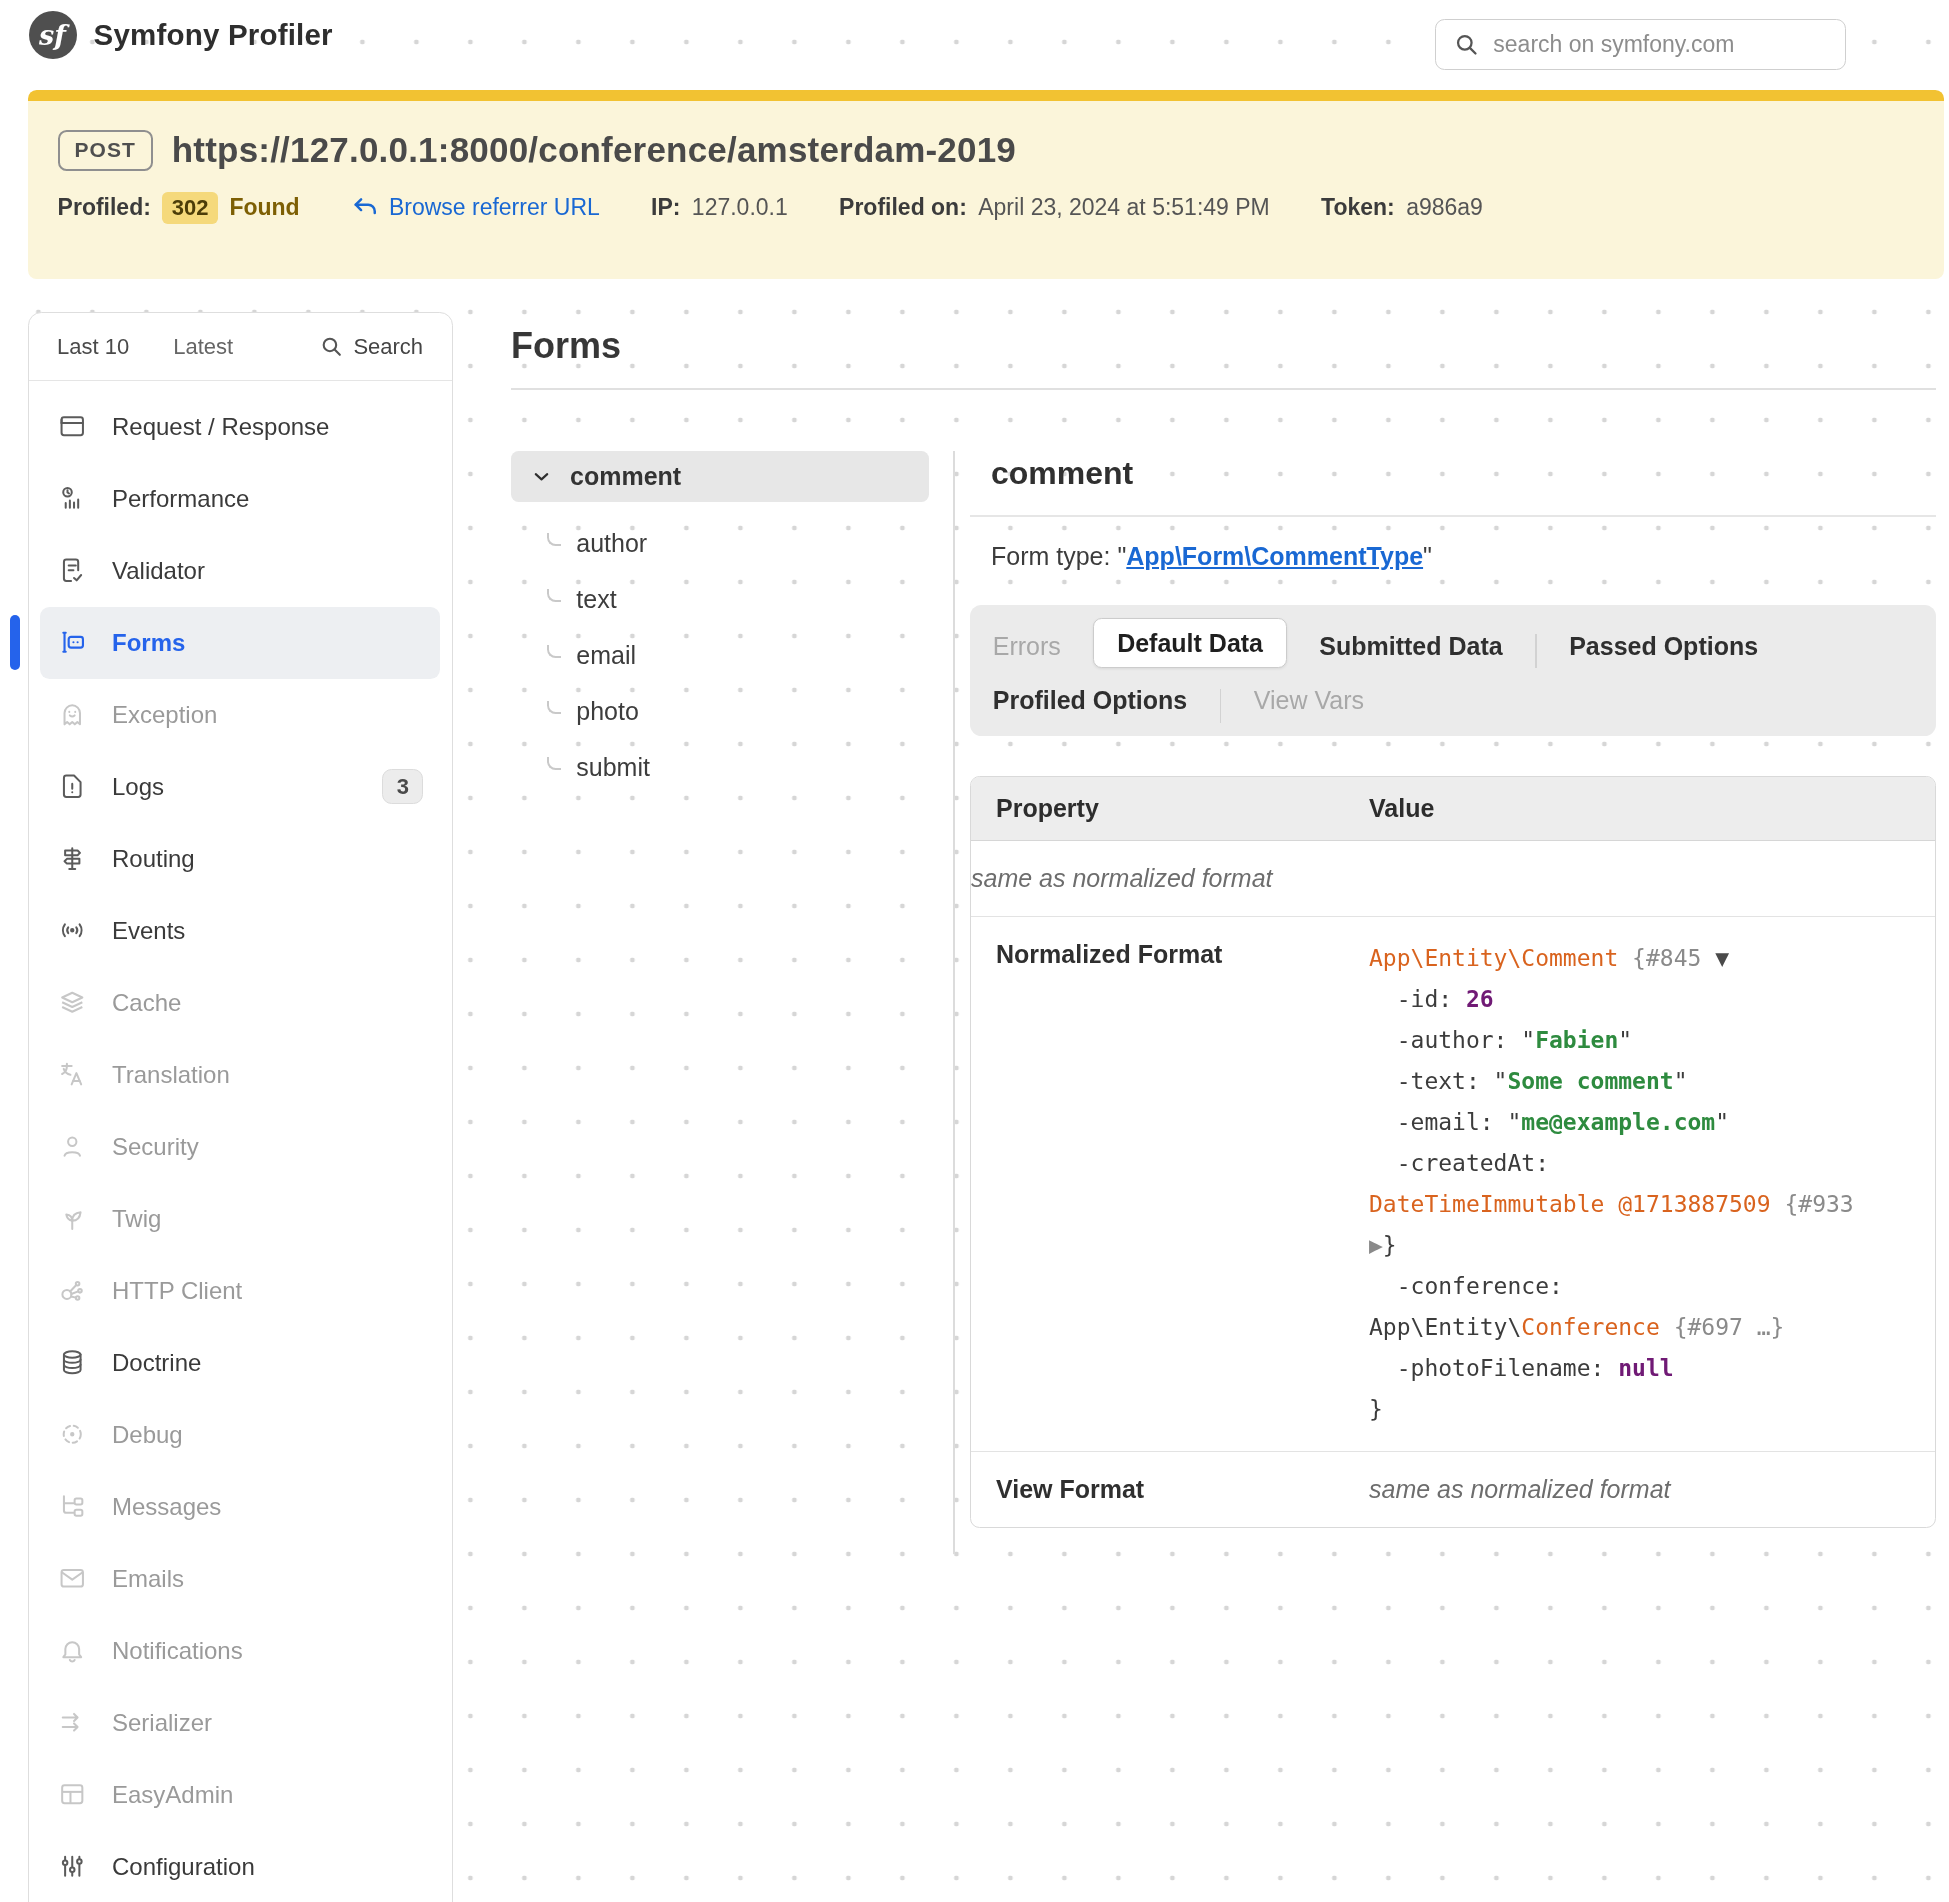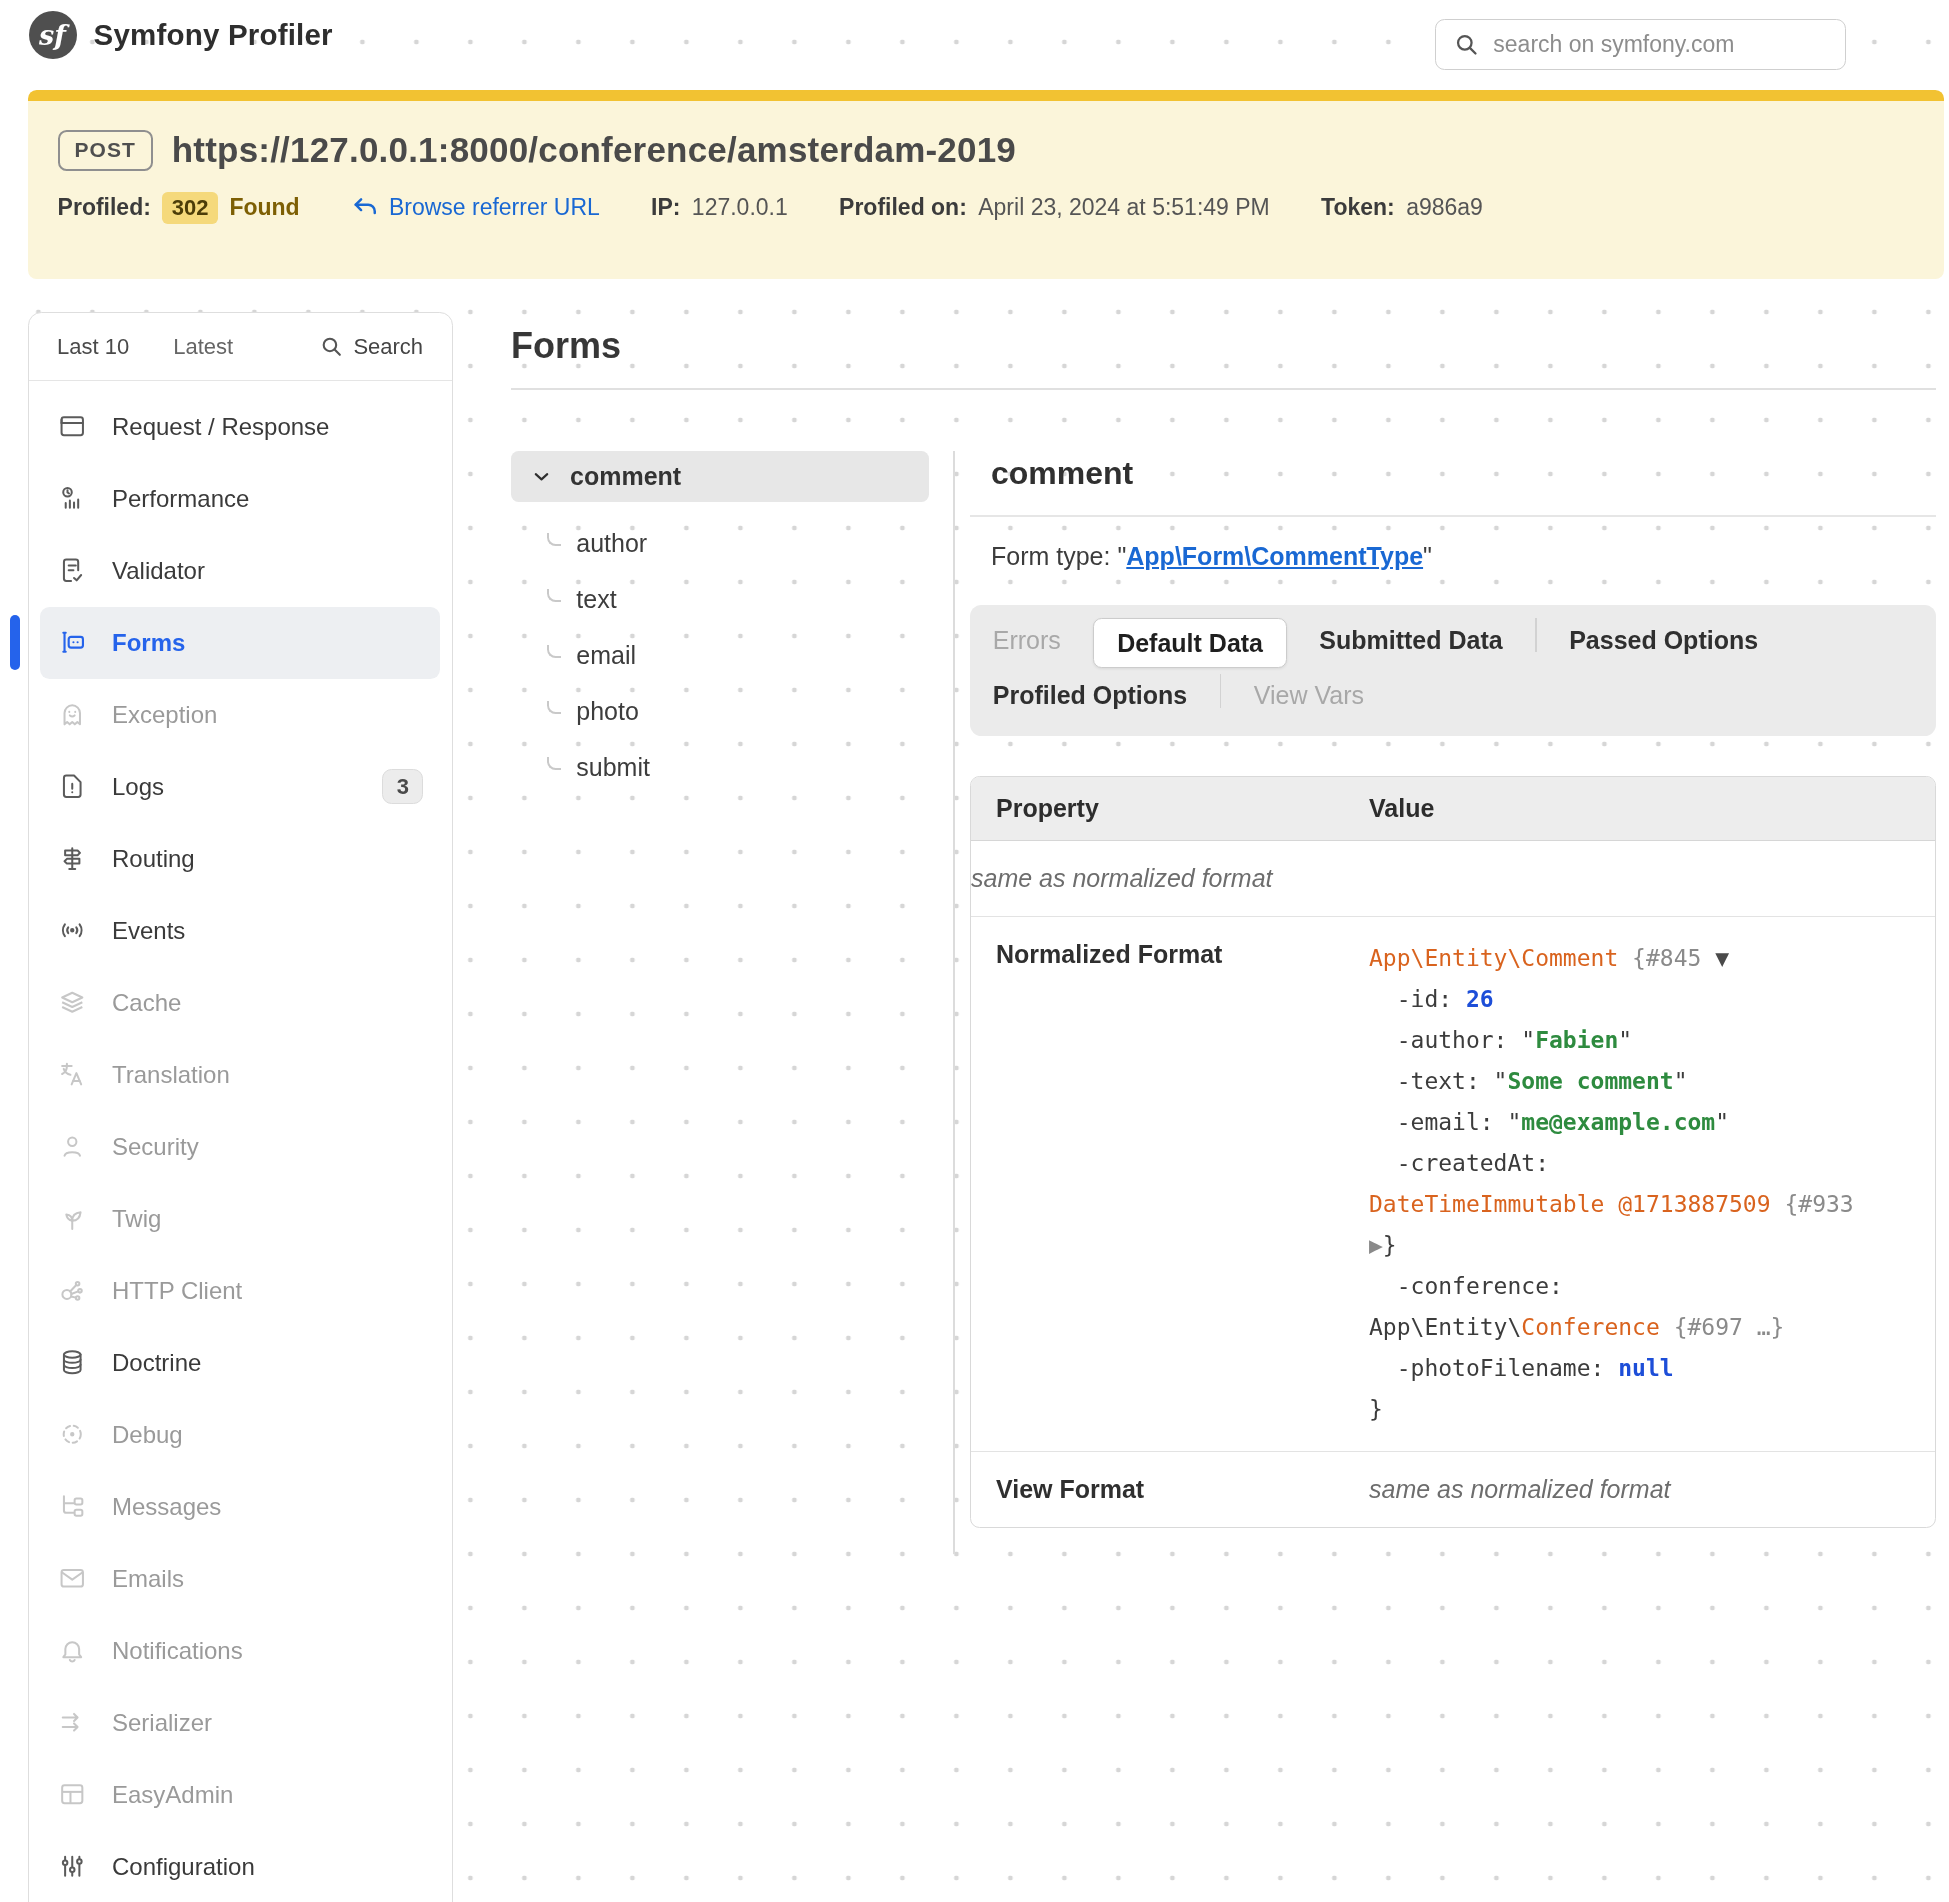--- a/index.html
+++ b/index.html
@@ -80,21 +80,21 @@
 
   
   .detail { position:absolute; left:970px; top:455px; width:966px; }
   .detail h2 { font-size:32px; font-weight:700; color:#303030; padding-left:21px; }
   .detail-rule { margin:23px 0 25px 0; height:1.9px; background:#e6e6e6; }
   .form-type-line { padding-left:21px; font-size:25px; color:#3c3c3c; }
   .form-type-line a { color:#1968d3; font-weight:700; }
 
   .tab-bar { margin-top:34px; background:#ebebeb; border-radius:11.4px; padding:13.3px 19px;
     display:flex; flex-direction:column; gap:5.7px; }
-  .tab-row { display:flex; align-items:flex-start; gap:28.5px; min-height:49px; }
+  .tab-row { display:flex; align-items:flex-end; gap:28.5px; min-height:49px; }
   .tab { font-size:25px; font-weight:600; color:#2f2f2f; padding:7.6px 3.8px; white-space:nowrap; }
   .tab.disabled { color:#a8a8a8; font-weight:500; }
   .tab.active { background:#fff; border:1.9px solid #cccccc; border-radius:8.6px;
     padding:9.5px 23px; box-shadow:0 1px 2.9px rgba(0,0,0,.08); color:#1f1f1f; }
   .tab-sep { width:1.9px; height:34px; background:#d2d2d2; }
 
   .props-table { margin-top:40px; border:1.9px solid #d9d9d9; border-radius:9.5px; background:#fff; overflow:hidden; }
   .t-row { display:grid; grid-template-columns:398px 1fr; border-bottom:1.9px solid #e3e3e3; }
   .t-row:last-child { border-bottom:none; }
   .t-head { background:#ededed; border-bottom:1.9px solid #d6d6d6; }
@@ -104,21 +104,21 @@
   .cell.val-italic { font-style:italic; color:#6d6d6d; padding-left:0; }
   .cell.val-dump { padding:21px 0 21px 0; }
 
   .dump { font-family:"DejaVu Sans Mono","Liberation Mono",monospace; font-size:23px; line-height:41px; }
   .dump-line { white-space:pre; }
   .tok-cls { color:#d9631e; }
   .tok-ref { color:#8a8a8a; }
   .tok-key { color:#3c3c3c; }
   .tok-plain { color:#3c3c3c; }
   .tok-str { color:#2e8b3f; font-weight:700; }
-  .tok-num { color:#1d4ed8; font-weight:700; }
+  .tok-num { color:#701a75; font-weight:700; }
   .tok-tog { color:#4a4a4a; }
 </style>
 </head>
 <body>
 
 <div class="app-header">
   <div class="sf-logo">
       <span>sf</span>
     </div>
   <div class="app-title">Symfony Profiler</div>

